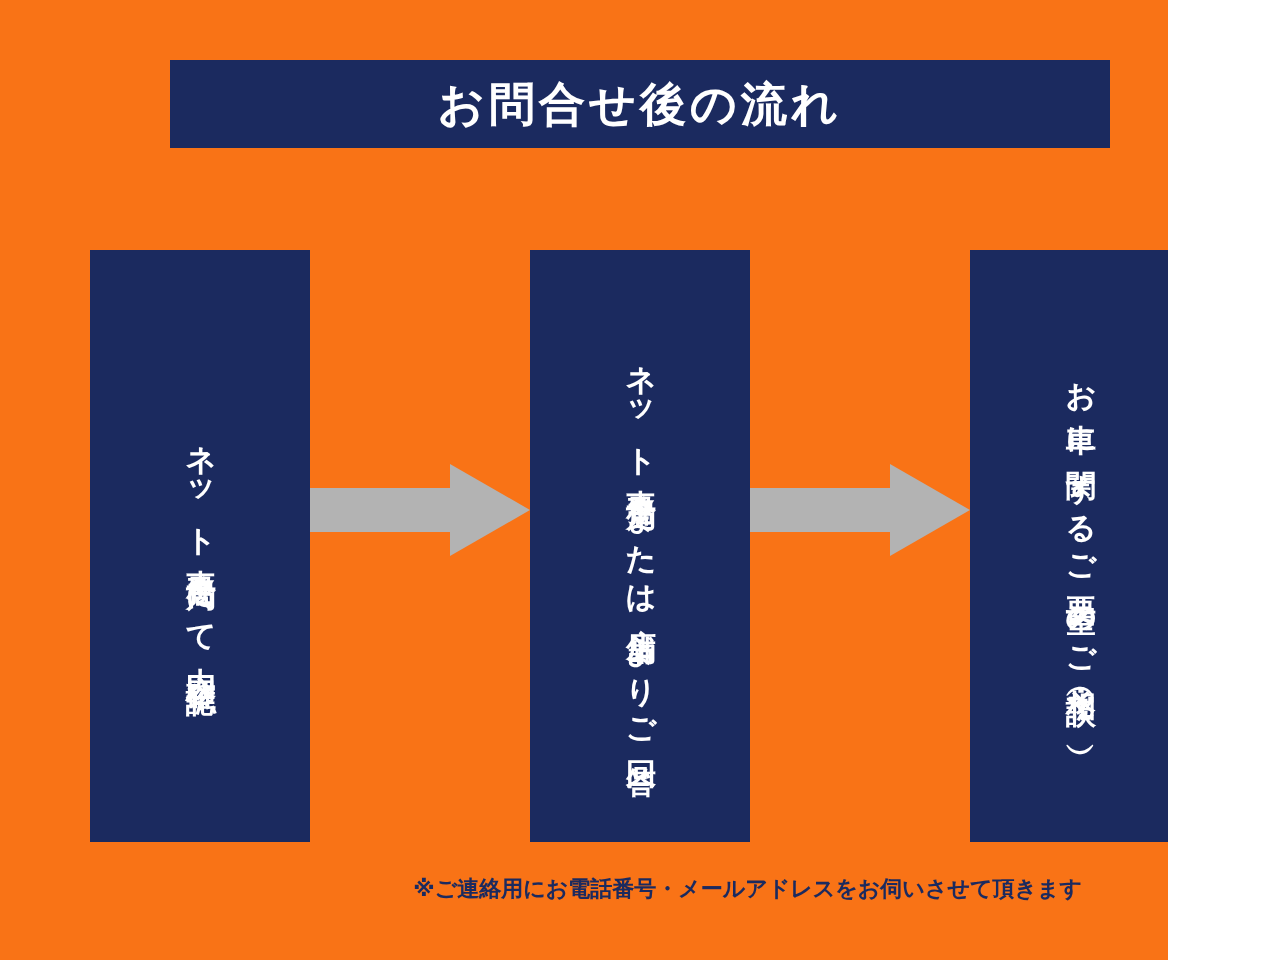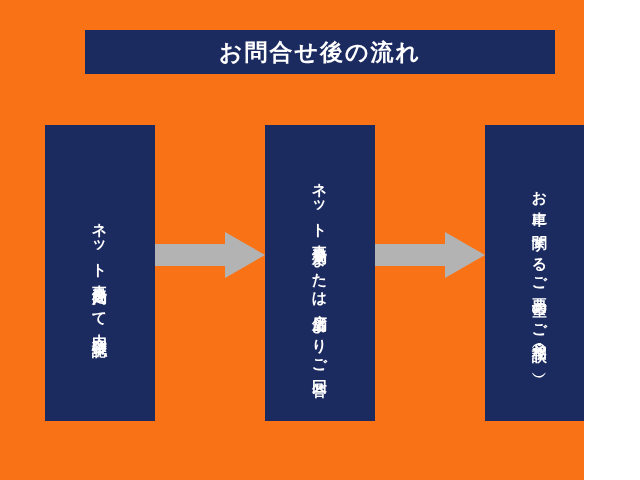--- a/index.html
+++ b/index.html
@@ -116,14 +116,15 @@
 
   <div class="arrow arrow-2">
     <div class="arrow-body"></div>
     <div class="arrow-head"></div>
   </div>
 
   <div class="step-box box-3">
     <span class="step-label">お車に関するご要望のご相談（※）</span>
   </div>
 
+  <div class="footnote">※ご連絡用にお電話番号・メールアドレスをお伺いさせて頂きます</div>
 
 </div>
 
 </body></html>

